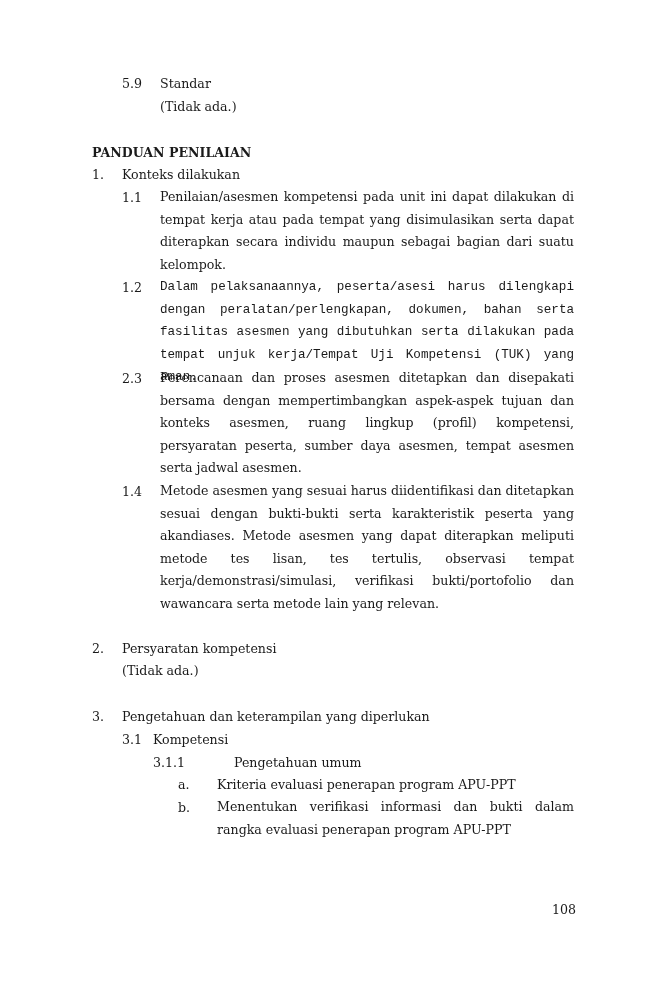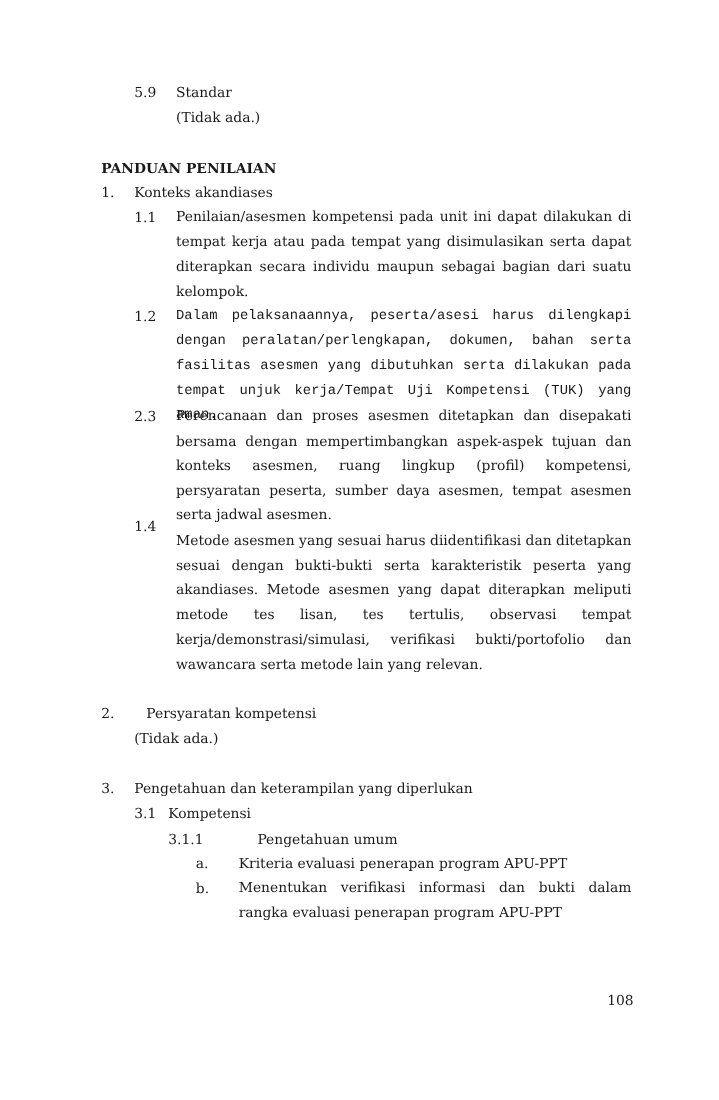--- a/index.html
+++ b/index.html
@@ -16,36 +16,36 @@
 </head>
 <body>
 
 <div class="abs" style="left:122px; top:76px;">5.9</div>
 <div class="abs" style="left:160px; top:76px;">Standar</div>
 <div class="abs" style="left:160px; top:99px;">(Tidak ada.)</div>
 
 <div class="abs bold" style="left:92px; top:145px;">PANDUAN PENILAIAN</div>
 
 <div class="abs" style="left:92px; top:167px;">1.</div>
-<div class="abs" style="left:122px; top:167px;">Konteks akandiases</div>
+<div class="abs" style="left:122px; top:167px;">Konteks dilakukan</div>
 
 <div class="num" style="left:122px; top:190px;">1.1</div>
 <div class="para" style="top:186px;">Penilaian/asesmen kompetensi pada unit ini dapat dilakukan di tempat kerja atau pada tempat yang disimulasikan serta dapat diterapkan secara individu maupun sebagai bagian dari suatu kelompok.</div>
 
 <div class="num" style="left:122px; top:280px;">1.2</div>
 <div class="para" style="top:276px;font-family:Liberation Mono, monospace;">Dalam pelaksanaannya, peserta/asesi harus dilengkapi dengan peralatan/perlengkapan, dokumen, bahan serta fasilitas asesmen yang dibutuhkan serta dilakukan pada tempat unjuk kerja/Tempat Uji Kompetensi (TUK) yang aman.</div>
 
 <div class="num" style="left:122px; top:371px;">2.3</div>
 <div class="para" style="top:367px;">Perencanaan dan proses asesmen ditetapkan dan disepakati bersama dengan mempertimbangkan aspek-aspek tujuan dan konteks asesmen, ruang lingkup (profil) kompetensi, persyaratan peserta, sumber daya asesmen, tempat asesmen serta jadwal asesmen.</div>
 
-<div class="num" style="left:122px; top:471px;">1.4</div>
+<div class="num" style="left:122px; top:484px;">1.4</div>
 <div class="para" style="top:480px;">Metode asesmen yang sesuai harus diidentifikasi dan ditetapkan sesuai dengan bukti-bukti serta karakteristik peserta yang akandiases. Metode asesmen yang dapat diterapkan meliputi metode tes lisan, tes tertulis, observasi tempat kerja/demonstrasi/simulasi, verifikasi bukti/portofolio dan wawancara serta metode lain yang relevan.</div>
 
 <div class="abs" style="left:92px; top:641px;">2.</div>
-<div class="abs" style="left:133px; top:641px;">Persyaratan kompetensi</div>
+<div class="abs" style="left:122px; top:641px;">Persyaratan kompetensi</div>
 <div class="abs" style="left:122px; top:663px;">(Tidak ada.)</div>
 
 <div class="abs" style="left:92px; top:709px;">3.</div>
 <div class="abs" style="left:122px; top:709px;">Pengetahuan dan keterampilan  yang diperlukan</div>
 
 <div class="abs" style="left:122px; top:732px;">3.1</div>
 <div class="abs" style="left:153px; top:732px;">Kompetensi</div>
 
 <div class="abs" style="left:153px; top:755px;">3.1.1</div>
 <div class="abs" style="left:191px; top:755px;margin-left:43px;">Pengetahuan umum</div>

